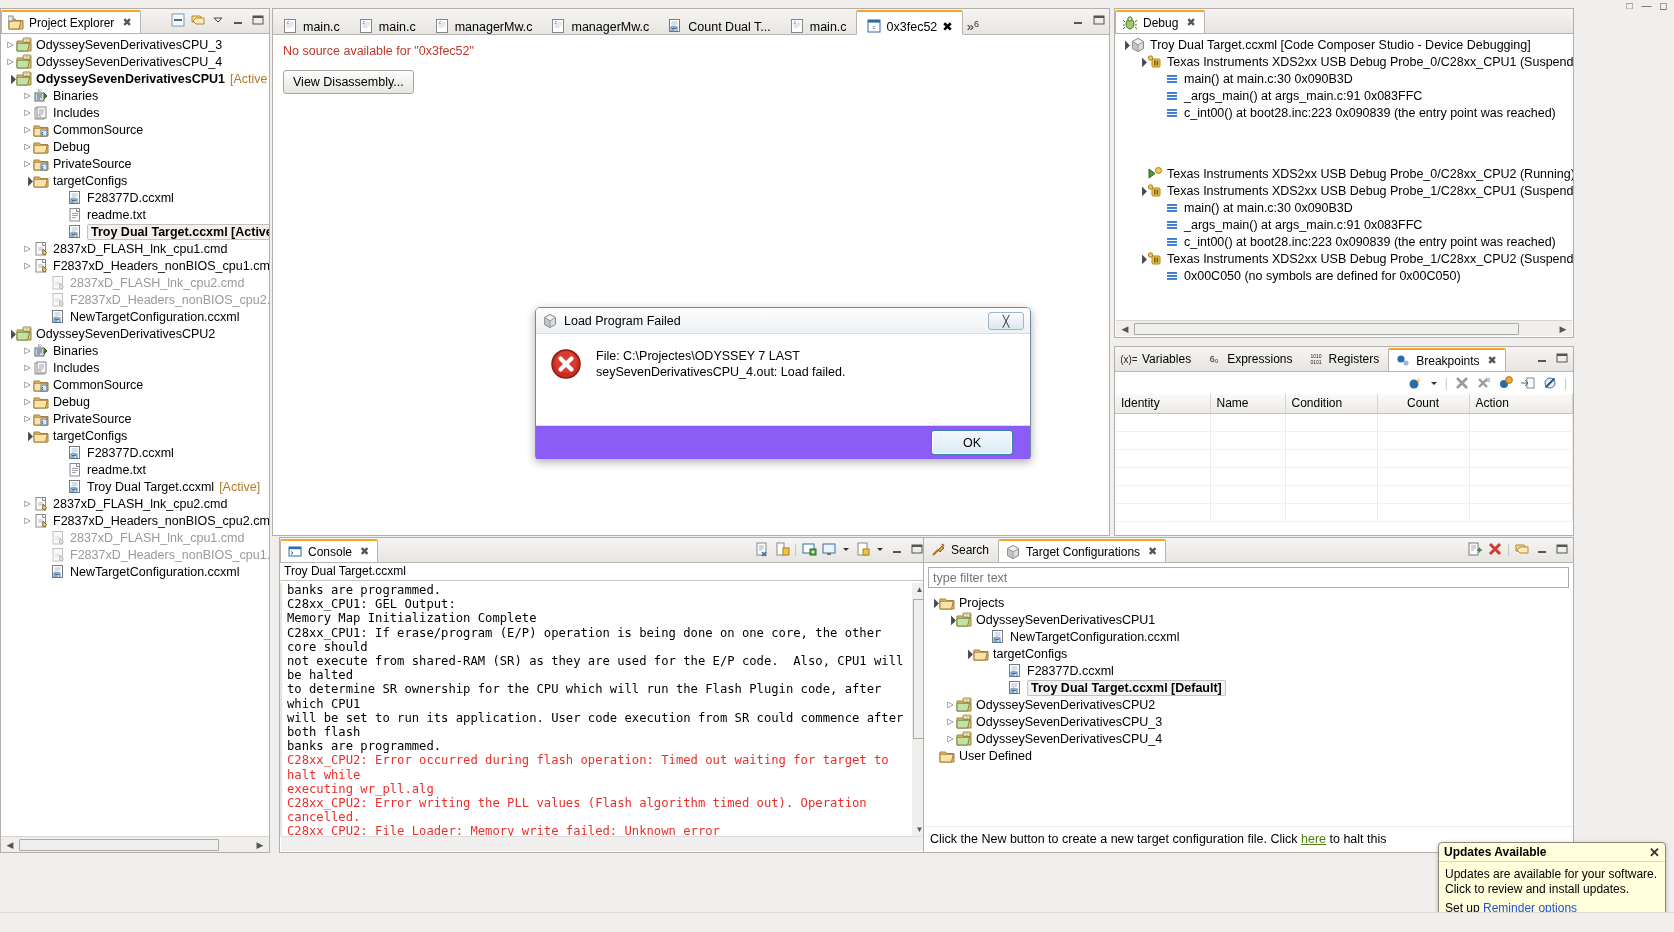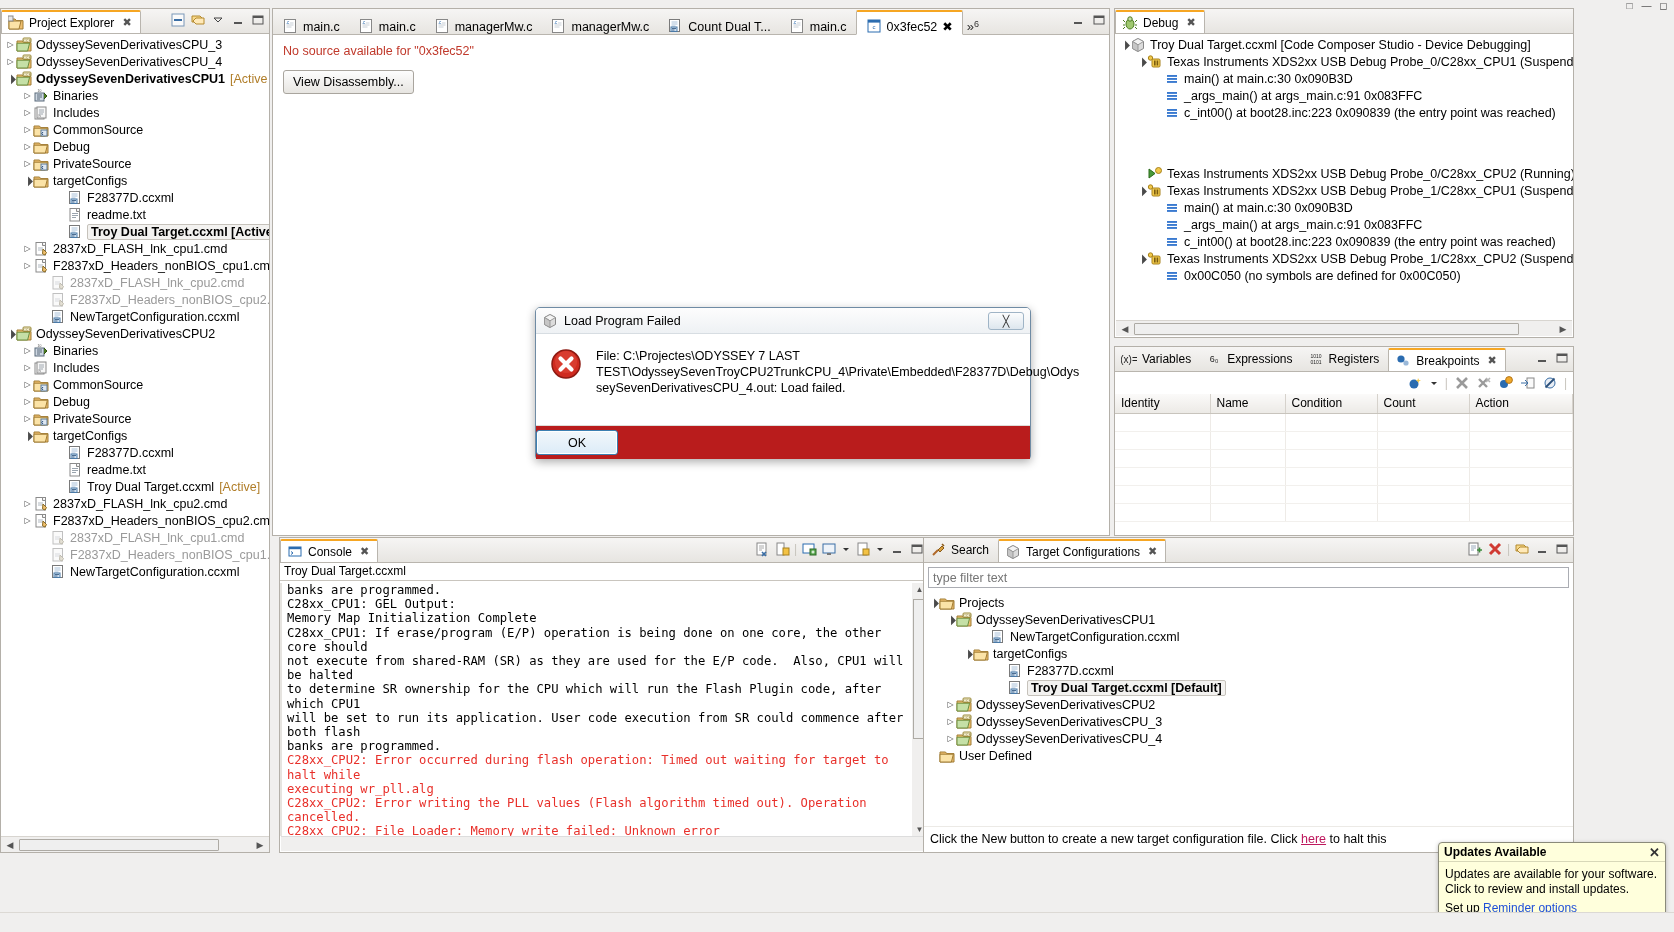--- a/index.html
+++ b/index.html
@@ -112,21 +112,21 @@
   #filter-input {
     margin: 4px 4px 0 4px; width: calc(100% - 8px); height: 21px;
     border: 1px solid #abadb3; padding: 0 4px; font-size: 12.5px;
     font-family: "Liberation Sans", sans-serif; color: #767676; background:#fff;
   }
   #tc-footer {
     position: absolute; left: 0; right: 0; bottom: 0; height: 26px;
     font-size: 12.5px; padding: 5px 6px; background: #fff; border-top: 1px solid #eceae6;
     white-space: nowrap; overflow: hidden;
   }
-  #tc-footer a { color: #be185d; text-decoration: underline; }
+  #tc-footer a { color: #4d7c0f; text-decoration: underline; }
 
   
   #load-failed-dialog {
     position: absolute; left: 535px; top: 307px; width: 496px; height: 152px;
     background: #f0f0f0; border: 1px solid #6f8ba4; border-radius: 5px 5px 3px 3px;
     box-shadow: 0 3px 10px rgba(0,0,0,0.33);
   }
   #dlg-titlebar {
     height: 26px; display: flex; align-items: center; gap: 6px; padding: 0 6px;
     background: linear-gradient(to bottom,#fdfdfd,#eef1f4);
@@ -134,22 +134,22 @@
     font-size: 12.5px;
   }
   #dlg-close {
     margin-left: auto; width: 36px; height: 18px; border: 1px solid #9fb4c6;
     border-radius: 3px; background: linear-gradient(to bottom,#fbfcfd,#dde6ee);
     font-size: 11px; text-align: center; line-height: 17px; color:#333;
   }
   #dlg-body { padding: 14px 14px 0 14px; display: flex; gap: 14px; background:#fff; height: 91px; }
   #dlg-msg { font-size: 12.5px; line-height: 16px; }
   #dlg-footer {
-    height: 34px; background: #b91c1c; display: flex; align-items: center;
-    justify-content: flex-start; padding-right: 17px; border-top: 1px solid #dedcd8;
+    height: 34px; background: #8b5cf6; display: flex; align-items: center;
+    justify-content: flex-end; padding-right: 17px; border-top: 1px solid #dedcd8;
   }
   #ok-button {
     width: 82px; height: 25px; border: 1px solid #3c7fb1; border-radius: 3px;
     background: linear-gradient(to bottom,#f2f7fb,#dcecf8);
     box-shadow: 0 0 0 1px #fff inset; font-size: 12.5px;
     font-family: "Liberation Sans", sans-serif;
   }
 
   
   #updates-popup {
@@ -968,21 +968,21 @@
             </svg>
         </span>
         <span style="color:#c8c4bd;">|</span>
       </div>
       <table class="bp-table">
         <thead>
             <tr id="bp-head">
               <th style="width: 95px;">Identity</th>
               <th style="width: 75px;">Name</th>
               <th style="width: 92px;">Condition</th>
-              <th style="width: 92px;">Count</th>
+              <th style="width: 92px; text-align: center;">Count</th>
               <th style="width: auto;">Action</th>
             </tr>
           </thead>
         <tbody id="bp-body">
             <tr>
               <td></td>
               <td></td>
               <td></td>
               <td></td>
               <td></td>
@@ -1304,21 +1304,20 @@
     <div id="dlg-body">
       <span style="flex:0 0 32px;">
         <svg width="32" height="32" viewBox="0 0 32 32">
           <circle cx="16" cy="16" r="14" fill="#cf2b20" stroke="#8d1a12" stroke-width="1.5"></circle>
           <circle cx="16" cy="14" r="11" fill="#e04b3d" opacity="0.55"></circle>
           <path d="M10.5 10.5l11 11M21.5 10.5l-11 11" stroke="#fff" stroke-width="4.2" stroke-linecap="round"></path>
         </svg>
       </span>
       <div id="dlg-msg">
         <div>File: C:\Projectes\ODYSSEY 7 LAST</div>
-        <div>TEST\OdysseySevenTroyCPU2TrunkCPU_4\Private\Embedded\F28377D\Debug\Odys</div>
         <div>seySevenDerivativesCPU_4.out: Load failed.</div>
       </div>
     </div>
     <div id="dlg-footer">
       <button id="ok-button">OK</button>
     </div>
   </div>
 
   <div id="updates-popup">
     <div id="updates-header">

